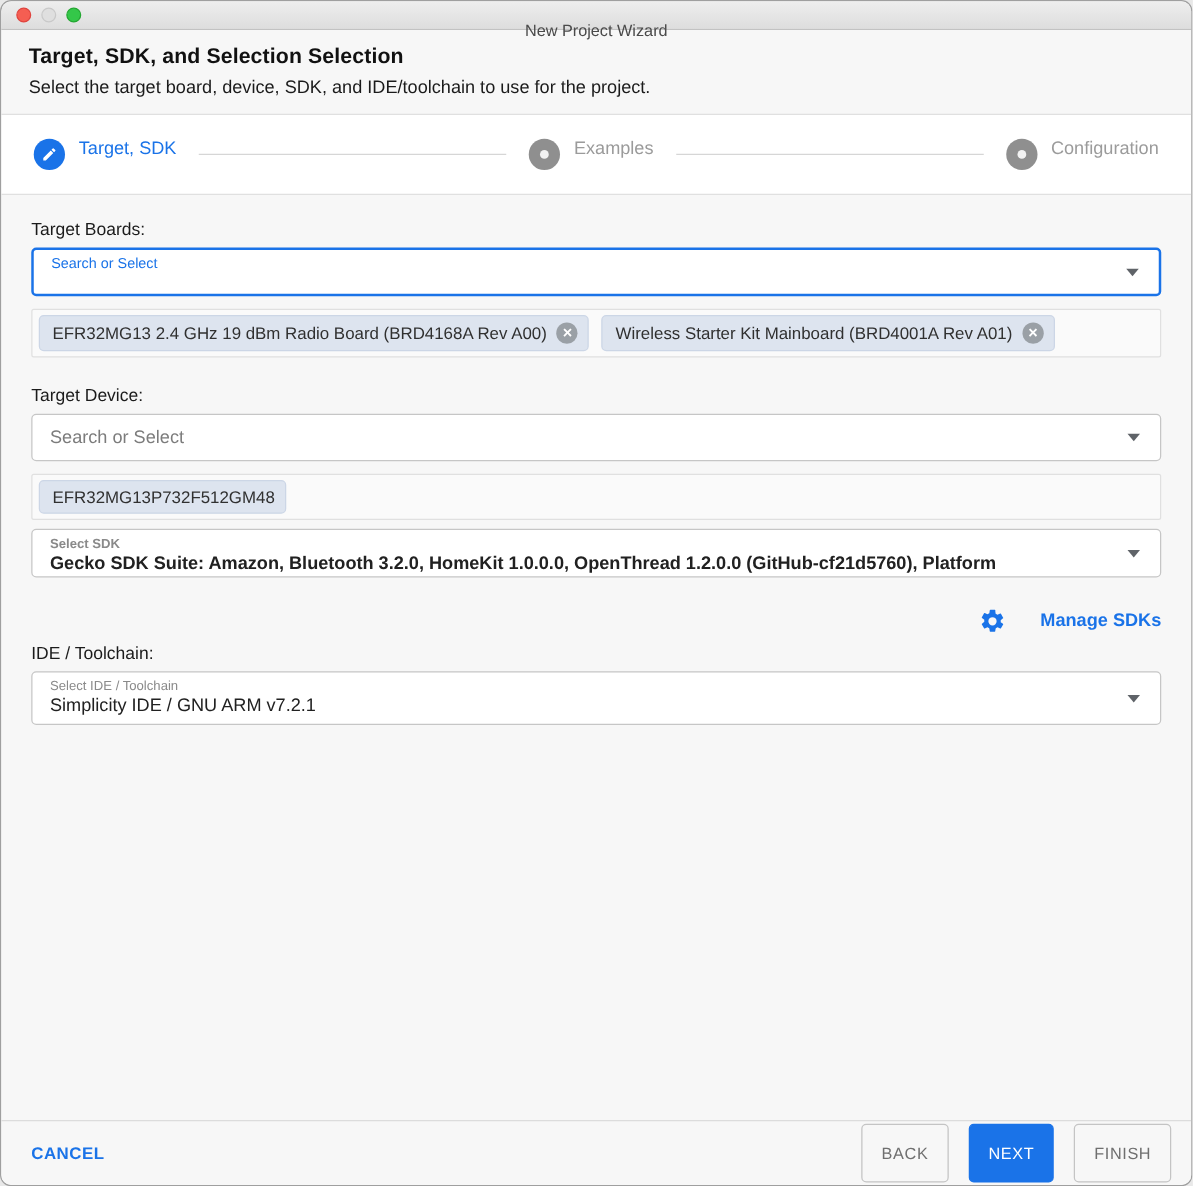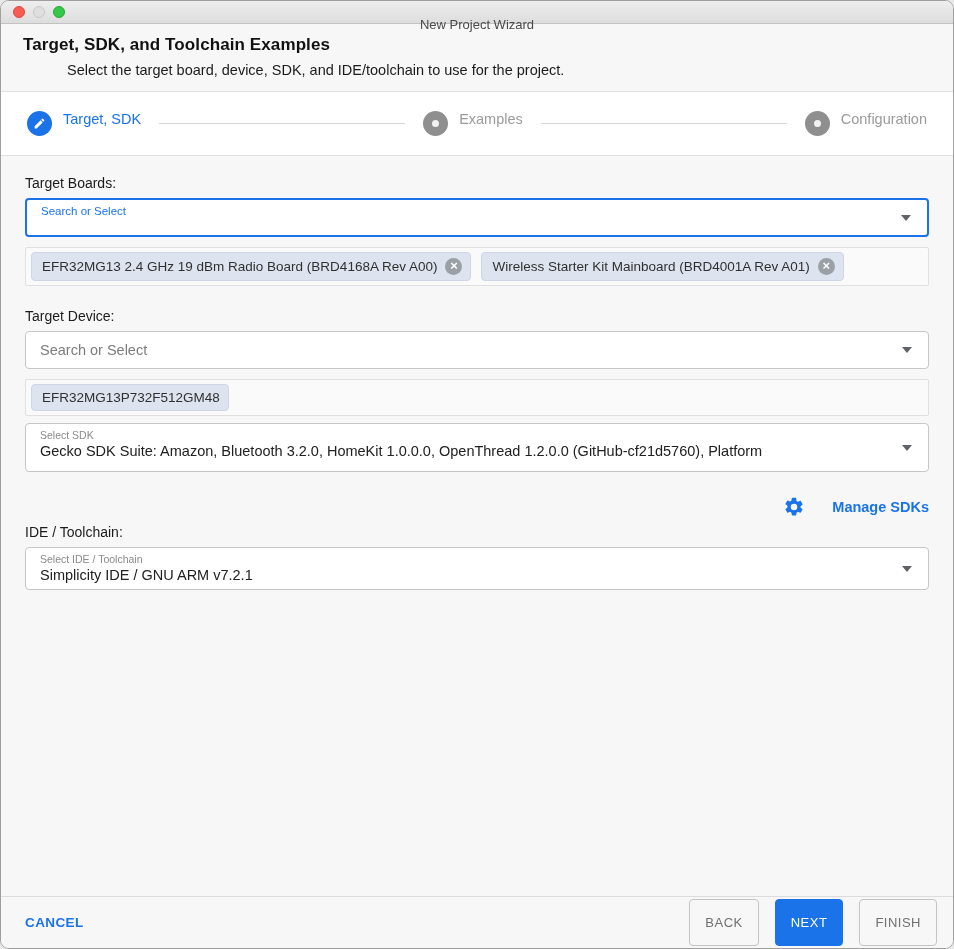--- a/index.html
+++ b/index.html
@@ -17,21 +17,21 @@
   }
   .traffic { position:absolute; left:12px; top:0; height:100%; display:flex; align-items:center; gap:8px; }
   .light { width:12px; height:12px; border-radius:50%; display:inline-block; }
   .light.red   { background:#f55e52; border:1px solid #e0443e; }
   .light.gray  { background:#dfdfdf; border:1px solid #c9c9c9; }
   .light.green { background:#34c749; border:1px solid #23a731; }
   .win-title { font-size:13px; color:#4a4a4a;margin-top:24px; }
   
   .header { background:#f7f7f7; padding:11px 22px 13px 22px; border-bottom:1px solid #e0e0e0; }
   .header h1 { font-size:17px; font-weight:bold; color:#111; letter-spacing:.1px; }
-  .header p  { font-size:14.5px; color:#1b1b1b; margin-top:7px; font-weight:400;margin-left:44px; }
+  .header p  { font-size:14.5px; color:#1b1b1b; margin-top:7px; font-weight:400; }
   
   .stepper { background:#ffffff; border-bottom:1px solid #e0e0e0; height:64px; flex:0 0 64px;
              display:flex; align-items:center; padding:0 26px; }
   .step { display:flex; gap:11px; }
   .step-circle { width:25px; height:25px; border-radius:50%; display:flex; align-items:center; justify-content:center; }
   .step-circle.active { background:#1a73e8; }
   .step-circle.inactive { background:#8f8f8f; position:relative; }
   .step-circle.inactive .step-dot { width:7px; height:7px; border-radius:50%; background:#f2f2f2; }
   .step-label { font-size:14.5px; }
   .step-label.active { color:#1a73e8; font-weight:500; }
@@ -93,21 +93,21 @@
   <div class="titlebar">
     <div class="traffic">
       <span class="light red"></span>
       <span class="light gray"></span>
       <span class="light green"></span>
     </div>
     <span class="win-title">New Project Wizard</span>
   </div>
 
   <div class="header">
-    <h1>Target, SDK, and Toolchain Examples</h1>
+    <h1>Target, SDK, and Selection Selection</h1>
     <p>Select the target board, device, SDK, and IDE/toolchain to use for the project.</p>
   </div>
 
   <div class="stepper">
     <div class="step">
       <span class="step-circle active">
         <span class="edit-icon">
           <svg viewBox="0 0 24 24">
               <path d="M3 17.25V21h3.75L17.81 9.94l-3.75-3.75L3 17.25zM20.71 7.04a1 1 0 0 0 0-1.41l-2.34-2.34a1 1 0 0 0-1.41 0l-1.83 1.83 3.75 3.75 1.83-1.83z"></path>
             </svg>
@@ -153,21 +153,21 @@
     <div class="combo">
       <span class="placeholder-gray">Search or Select</span>
       <span class="arrow"></span>
     </div>
     <div class="chips-row">
         <span class="chip">
           <span>EFR32MG13P732F512GM48</span>
         </span>
       </div>
 
-    <div class="combo" style="padding-top:5px; padding-bottom:12px;">
+    <div class="combo" style="padding-top:5px; padding-bottom:2px;font-weight:bold;">
       <span class="float-label-gray">Select SDK</span>
       <span class="combo-value">Gecko SDK Suite: Amazon, Bluetooth 3.2.0, HomeKit 1.0.0.0, OpenThread 1.2.0.0 (GitHub-cf21d5760), Platform</span>
       <span class="arrow"></span>
     </div>
 
     <div class="manage-row">
       <span class="gear-icon">
         <svg viewBox="0 0 24 24">
             <path d="M19.14 12.94a7.07 7.07 0 0 0 .06-.94 7.07 7.07 0 0 0-.06-.94l2.03-1.58a.5.5 0 0 0 .12-.64l-1.92-3.32a.5.5 0 0 0-.61-.22l-2.39 1a7.26 7.26 0 0 0-1.62-.94l-.36-2.54A.5.5 0 0 0 13.9 2h-3.8a.5.5 0 0 0-.49.42l-.36 2.54a7.26 7.26 0 0 0-1.62.94l-2.39-1a.5.5 0 0 0-.61.22L2.71 8.44a.5.5 0 0 0 .12.64l2.03 1.58a7.07 7.07 0 0 0-.06.94 7.07 7.07 0 0 0 .06.94l-2.03 1.58a.5.5 0 0 0-.12.64l1.92 3.32a.5.5 0 0 0 .61.22l2.39-1a7.26 7.26 0 0 0 1.62.94l.36 2.54a.5.5 0 0 0 .49.42h3.8a.5.5 0 0 0 .49-.42l.36-2.54a7.26 7.26 0 0 0 1.62-.94l2.39 1a.5.5 0 0 0 .61-.22l1.92-3.32a.5.5 0 0 0-.12-.64zM12 15.6A3.6 3.6 0 1 1 15.6 12 3.6 3.6 0 0 1 12 15.6z"></path>
           </svg>

